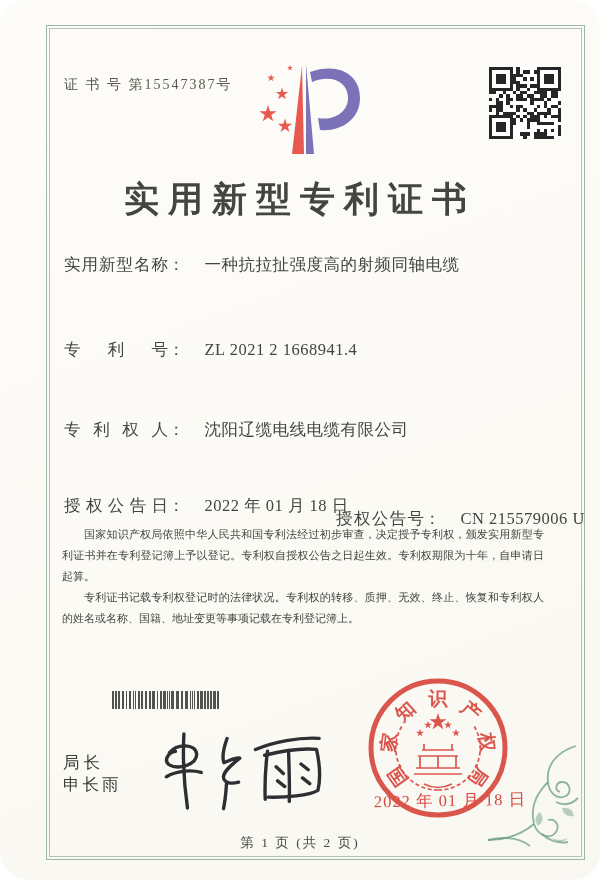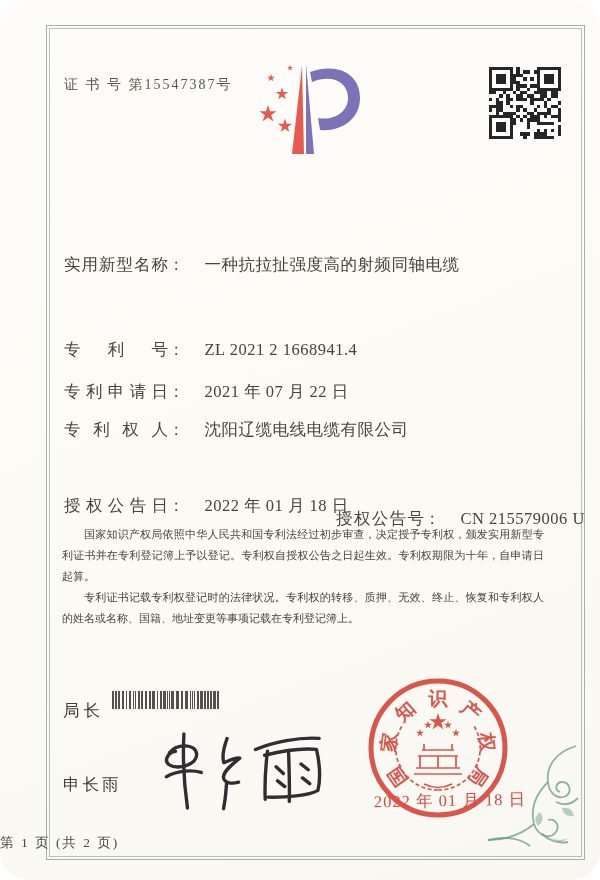--- a/index.html
+++ b/index.html
@@ -28,40 +28,40 @@
   .fsep{display:inline-block;}
   .fvalue{margin-left:20px;letter-spacing:.5px;}
   .fcell2{position:absolute;left:272px;top:0;}
   .frow .fcell2 .flabel{width:88px;margin-top:13px;}
   .paras{position:absolute;left:62px;top:524px;width:482px;color:var(--ink);
         font-size:11px;line-height:1.92;text-align:justify;}
   .paras p{margin:0;text-indent:2em;}
   .barcode{position:absolute;left:112px;top:691px;width:112px;height:18px;
         display:flex;align-items:stretch;opacity:.78;}
   .barcode i{display:block;background:#222;}
-  .signoff-role{position:absolute;left:63px;top:700px;font-size:16.5px;
+  .signoff-role{position:absolute;left:63px;top:752px;font-size:16.5px;
         letter-spacing:4px;color:#3e3e38;}
   .signoff-name{position:absolute;left:63px;top:774px;font-size:16.5px;
         letter-spacing:3px;color:#3e3e38;}
   .signature{position:absolute;left:152px;top:720px;width:182px;height:90px;
         transform:rotate(-2deg);}
   .signature path{stroke:#2f2f33;stroke-width:3.4;fill:none;
         stroke-linecap:round;stroke-linejoin:round;}
   .seal{position:absolute;left:362px;top:672px;width:152px;height:152px;opacity:.92;}
   .seal .ring{fill:none;stroke:var(--seal-red);stroke-width:5;}
   .seal text{fill:var(--seal-red);font-size:19px;font-weight:600;
         font-family:"Liberation Serif","DejaVu Serif",serif;}
   .seal .emblem{stroke:var(--seal-red);fill:none;stroke-width:1.7;}
   .seal .star{fill:var(--seal-red);stroke:none;}
   .seal-date{position:absolute;left:374px;top:790px;font-size:16.5px;
         color:var(--seal-red);letter-spacing:1px;white-space:nowrap;transform:rotate(-1deg);}
   .ornament{position:absolute;left:486px;top:742px;width:94px;height:110px;}
   .ornament path{stroke:var(--ornament-green);fill:none;stroke-width:1.8;opacity:.75;}
   .ornament .leaf{fill:var(--ornament-green);stroke:none;opacity:.45;}
-  .footer{position:absolute;left:0;right:0;top:834px;text-align:left;
+  .footer{position:absolute;left:0;right:0;top:834px;text-align:center;
         font-size:13.5px;color:#4a4a44;letter-spacing:2px;}
 </style>
 </head>
 <body>
 
 <div class="page">
 
   <div class="frame-outer">
     <div class="frame-inner"></div>
   </div>
@@ -234,29 +234,27 @@
           <rect x="14" y="0" width="7" height="7" fill="#262626"></rect>
           <rect x="15" y="1" width="5" height="5" fill="#ffffff"></rect>
           <rect x="16" y="2" width="3" height="3" fill="#262626"></rect>
           <rect x="0" y="14" width="7" height="7" fill="#262626"></rect>
           <rect x="1" y="15" width="5" height="5" fill="#ffffff"></rect>
           <rect x="2" y="16" width="3" height="3" fill="#262626"></rect>
         </g>
       </svg>
   </div>
 
+  <div class="title">实用新型专利证书</div>
 
   <div class="frow" style="top:254px">
     <span class="flabel">实用新型名称</span><span class="fsep">：</span><span class="fvalue">一种抗拉扯强度高的射频同轴电缆</span>
   </div>
   <div class="frow" style="top:339px">
     <span class="flabel">专利号</span><span class="fsep">：</span><span class="fvalue">ZL 2021 2 1668941.4</span>
-  </div>
-  <div class="frow" style="top:381px">
-    <span class="flabel">专利申请日</span><span class="fsep">：</span><span class="fvalue">2021 年 07 月 22 日</span>
   </div>
   <div class="frow" style="top:419px">
     <span class="flabel">专利权人</span><span class="fsep">：</span><span class="fvalue">沈阳辽缆电线电缆有限公司</span>
   </div>
   <div class="frow" style="top:495px">
     <span>
       <span class="flabel">授权公告日</span><span class="fsep">：</span><span class="fvalue">2022 年 01 月 18 日</span>
     </span>
     <span class="fcell2">
       <span class="flabel">授权公告号</span><span class="fsep">：</span><span class="fvalue">CN 215579006 U</span>

